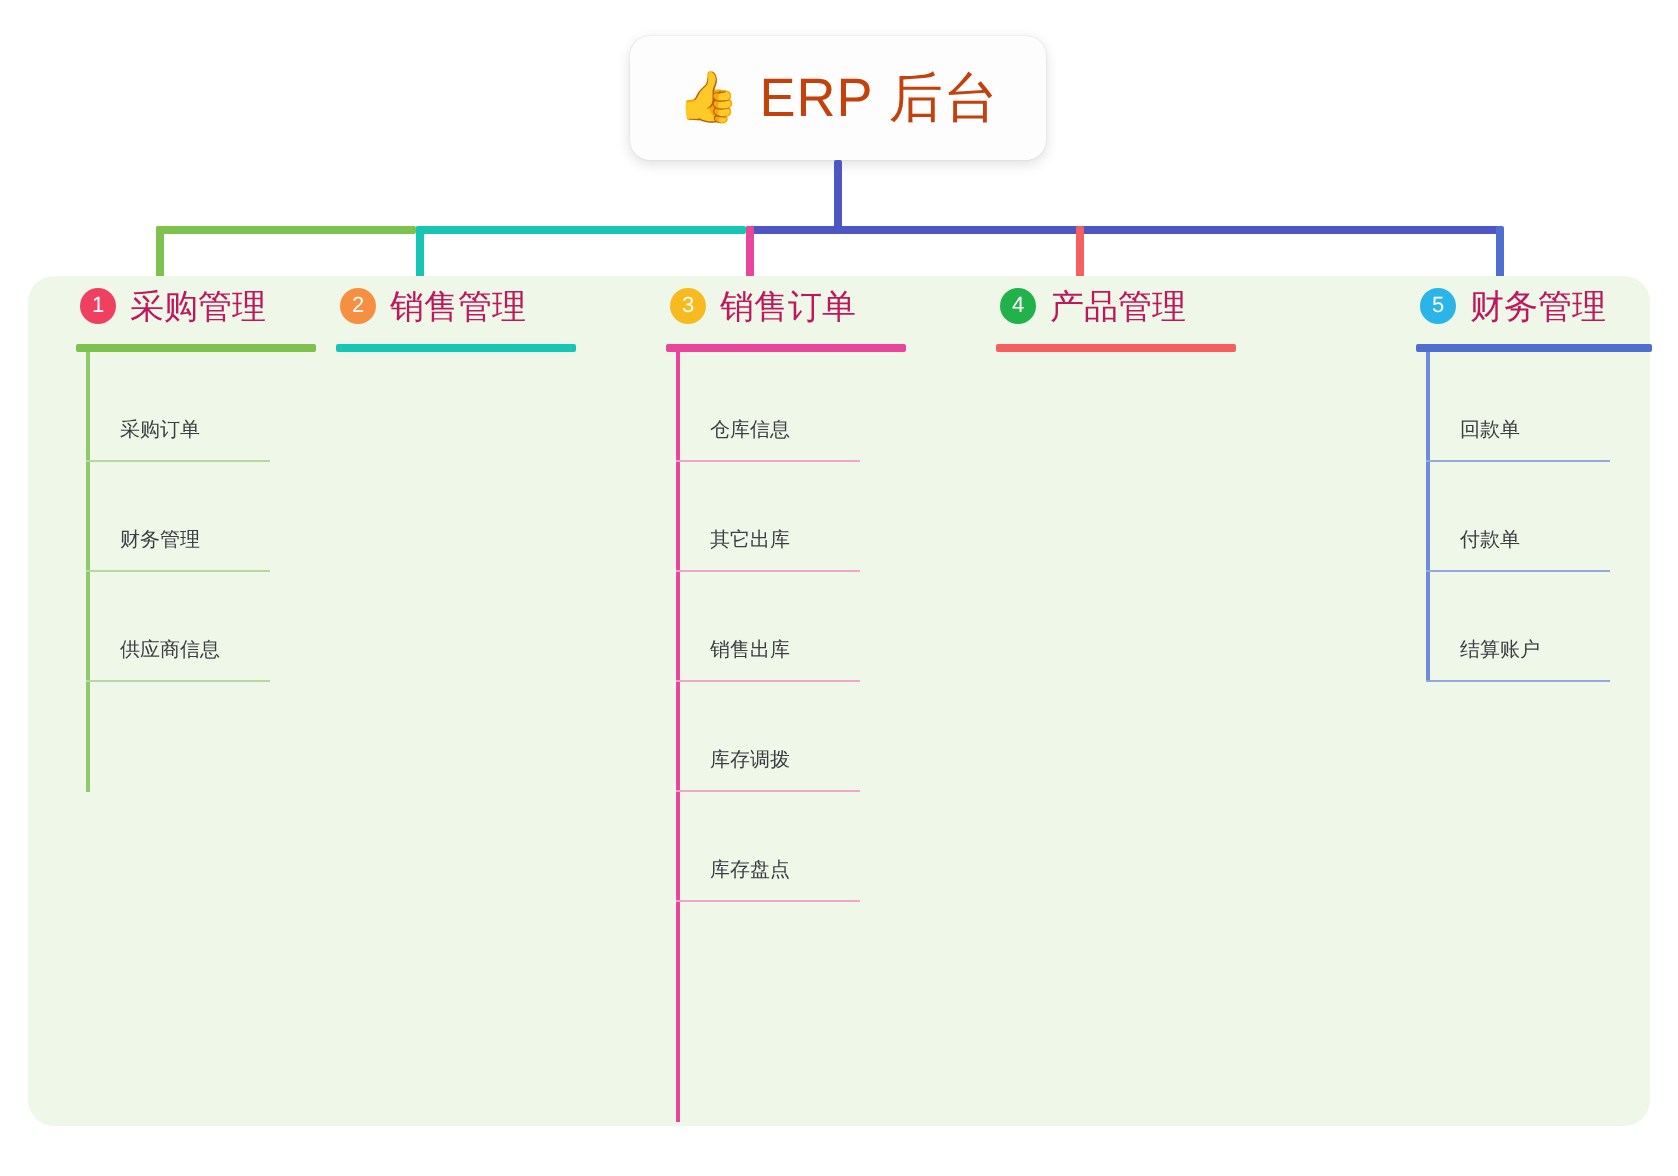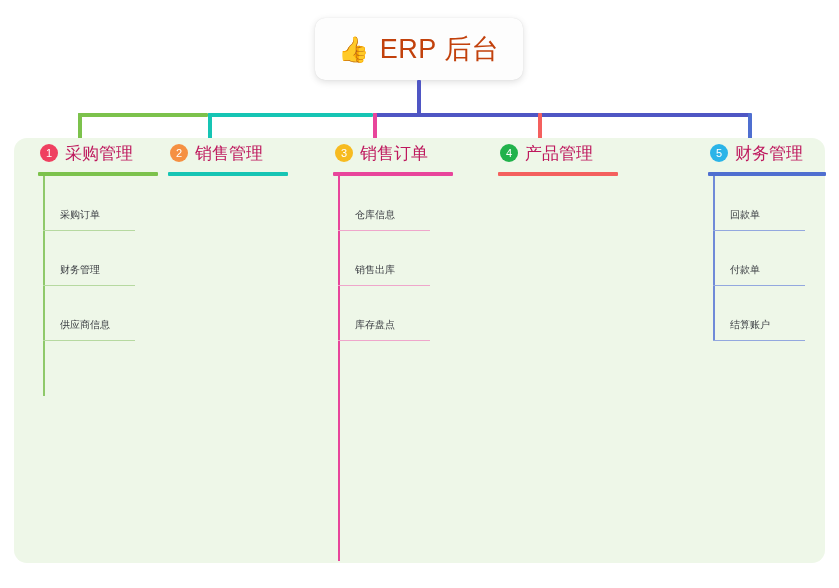--- a/index.html
+++ b/index.html
@@ -194,21 +194,29 @@
           <span class="col-title">销售订单</span>
         </div>
         <div class="col-rule" style="width: 120px; background: rgb(232, 69, 155);"></div>
         <div class="leaf-list">
           <div class="spine" style="top: 0px; height: 385px; background: rgb(232, 69, 155);"></div>
           <div class="leaf">
             <span class="leaf-label">仓库信息</span>
             <div class="leaf-rule" style="width: 92px; background: rgb(239, 166, 203);"></div>
           </div>
           <div class="leaf">
+            <span class="leaf-label">其它出库</span>
+            <div class="leaf-rule" style="width: 92px; background: rgb(239, 166, 203);"></div>
+          </div>
+          <div class="leaf">
             <span class="leaf-label">销售出库</span>
+            <div class="leaf-rule" style="width: 92px; background: rgb(239, 166, 203);"></div>
+          </div>
+          <div class="leaf">
+            <span class="leaf-label">库存调拨</span>
             <div class="leaf-rule" style="width: 92px; background: rgb(239, 166, 203);"></div>
           </div>
           <div class="leaf">
             <span class="leaf-label">库存盘点</span>
             <div class="leaf-rule" style="width: 92px; background: rgb(239, 166, 203);"></div>
           </div>
         </div>
       </div>
       <div class="column" style="left: 484px;">
         <div class="col-header">

